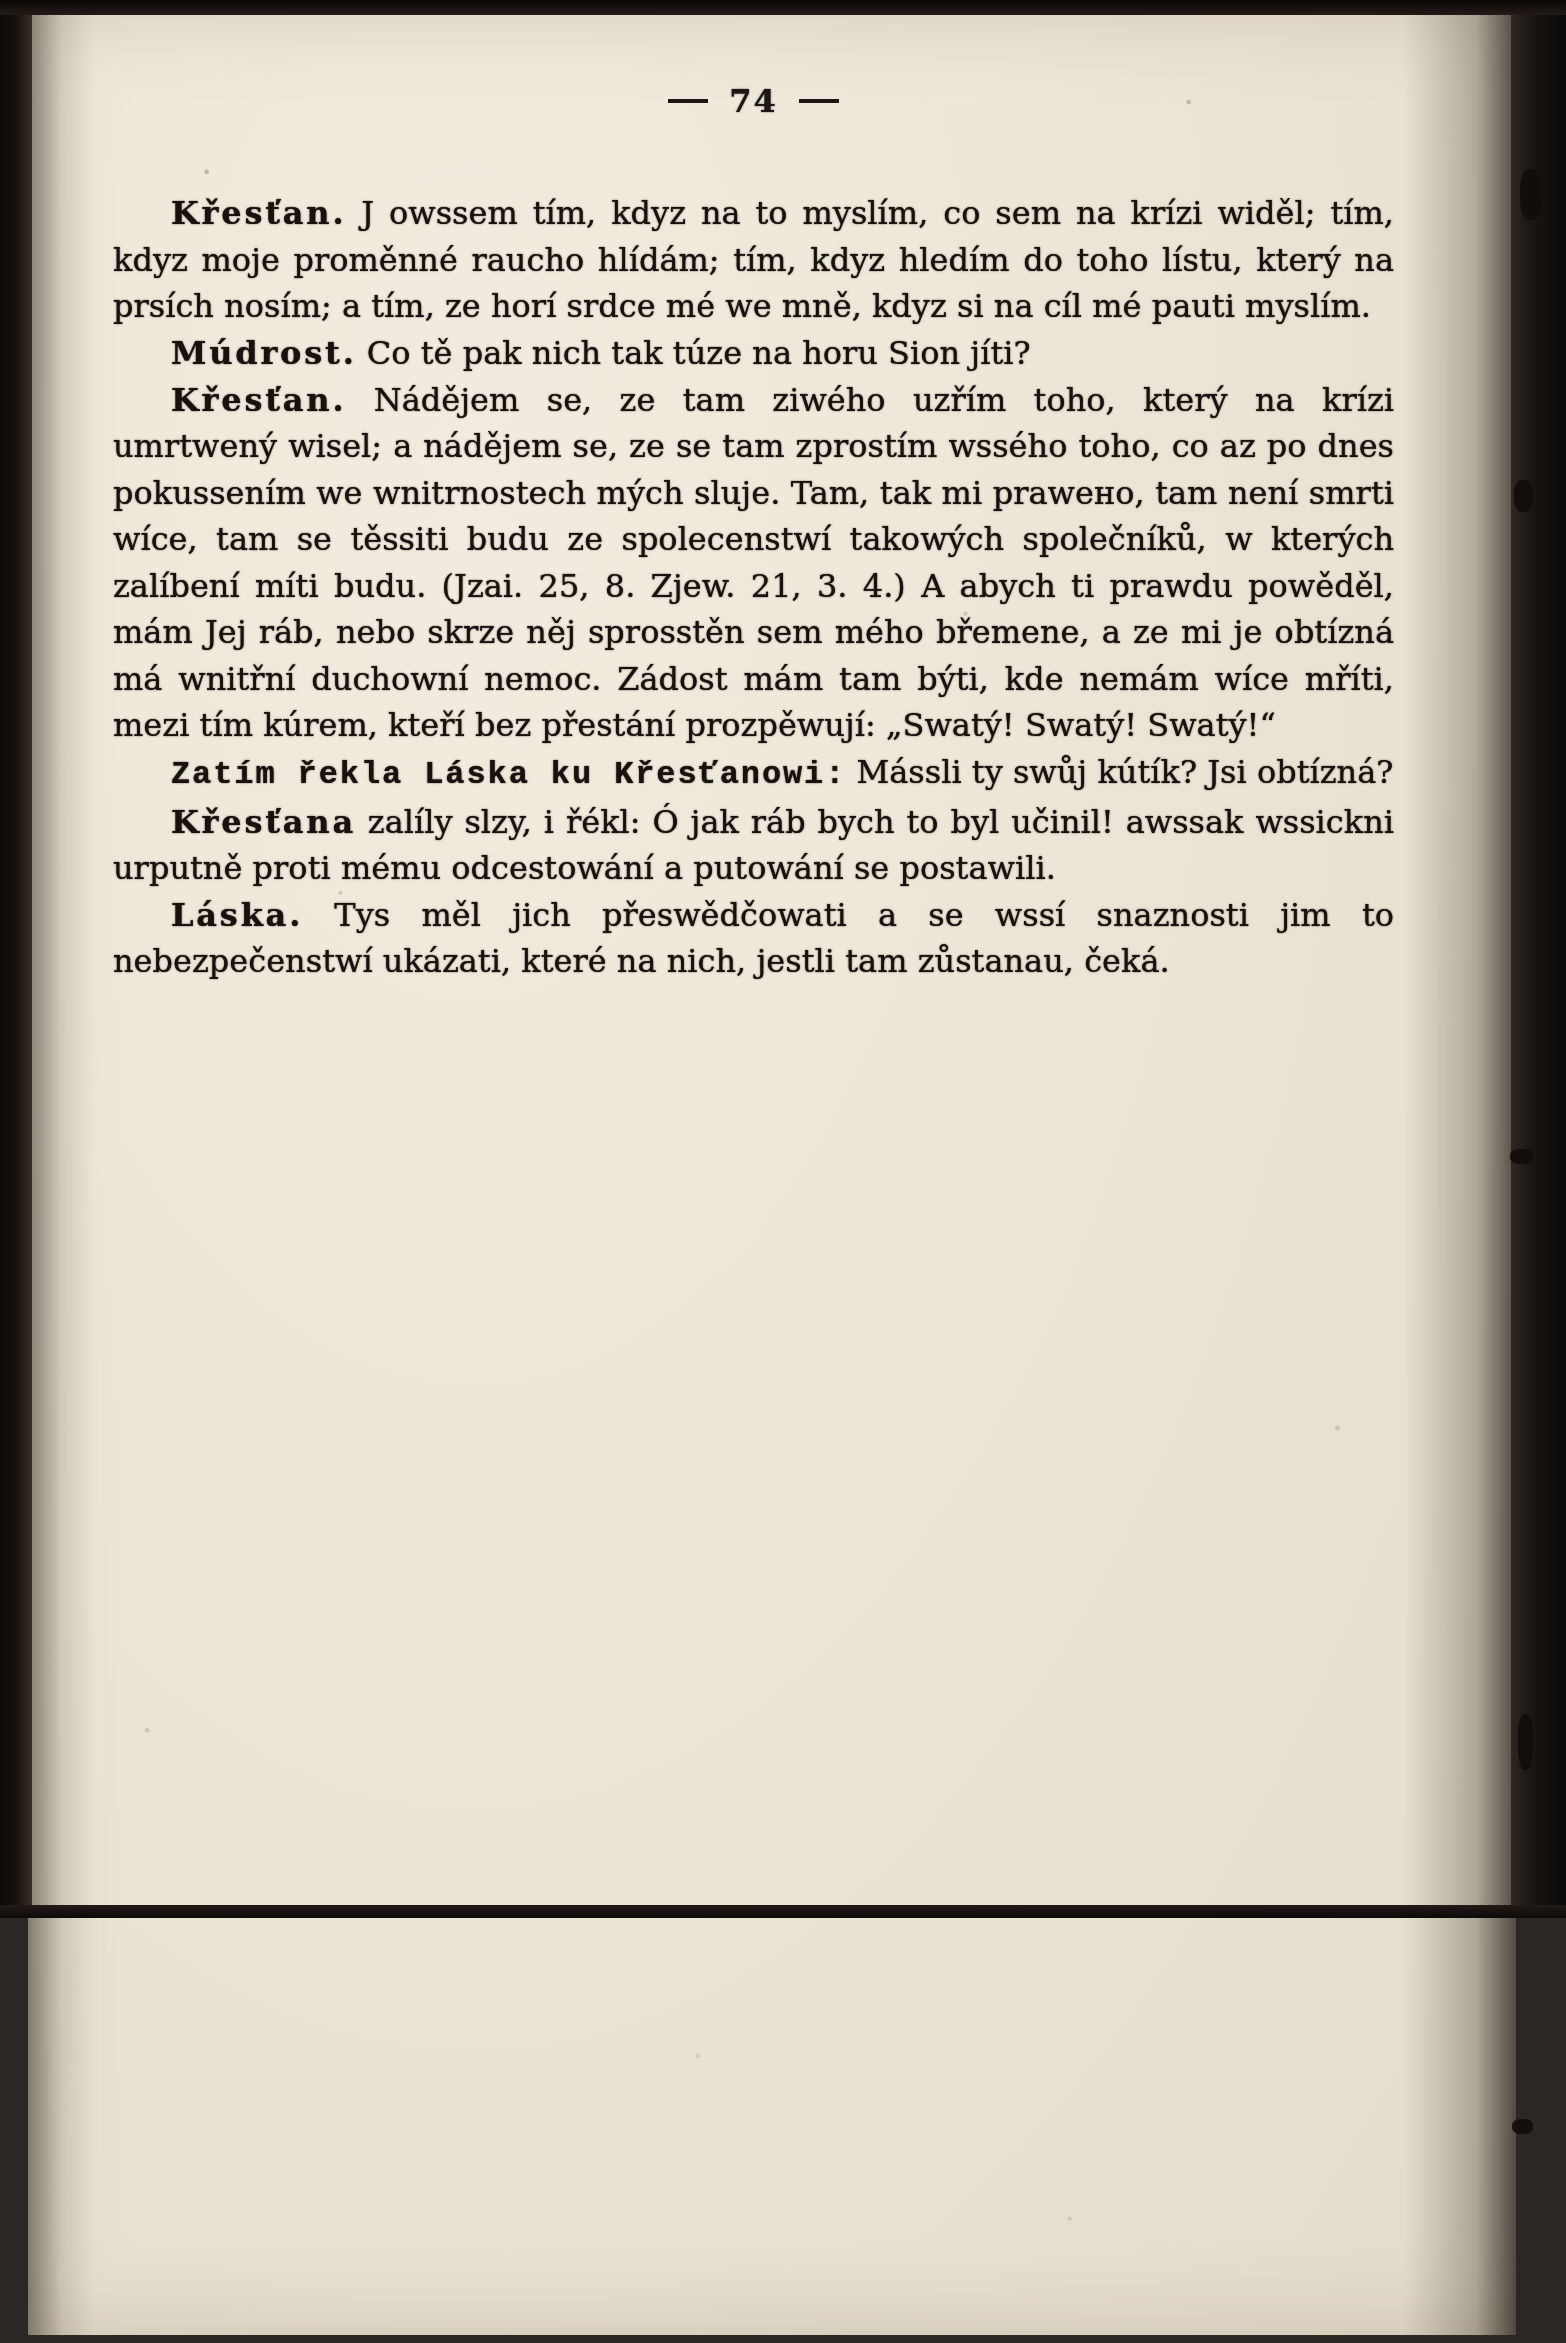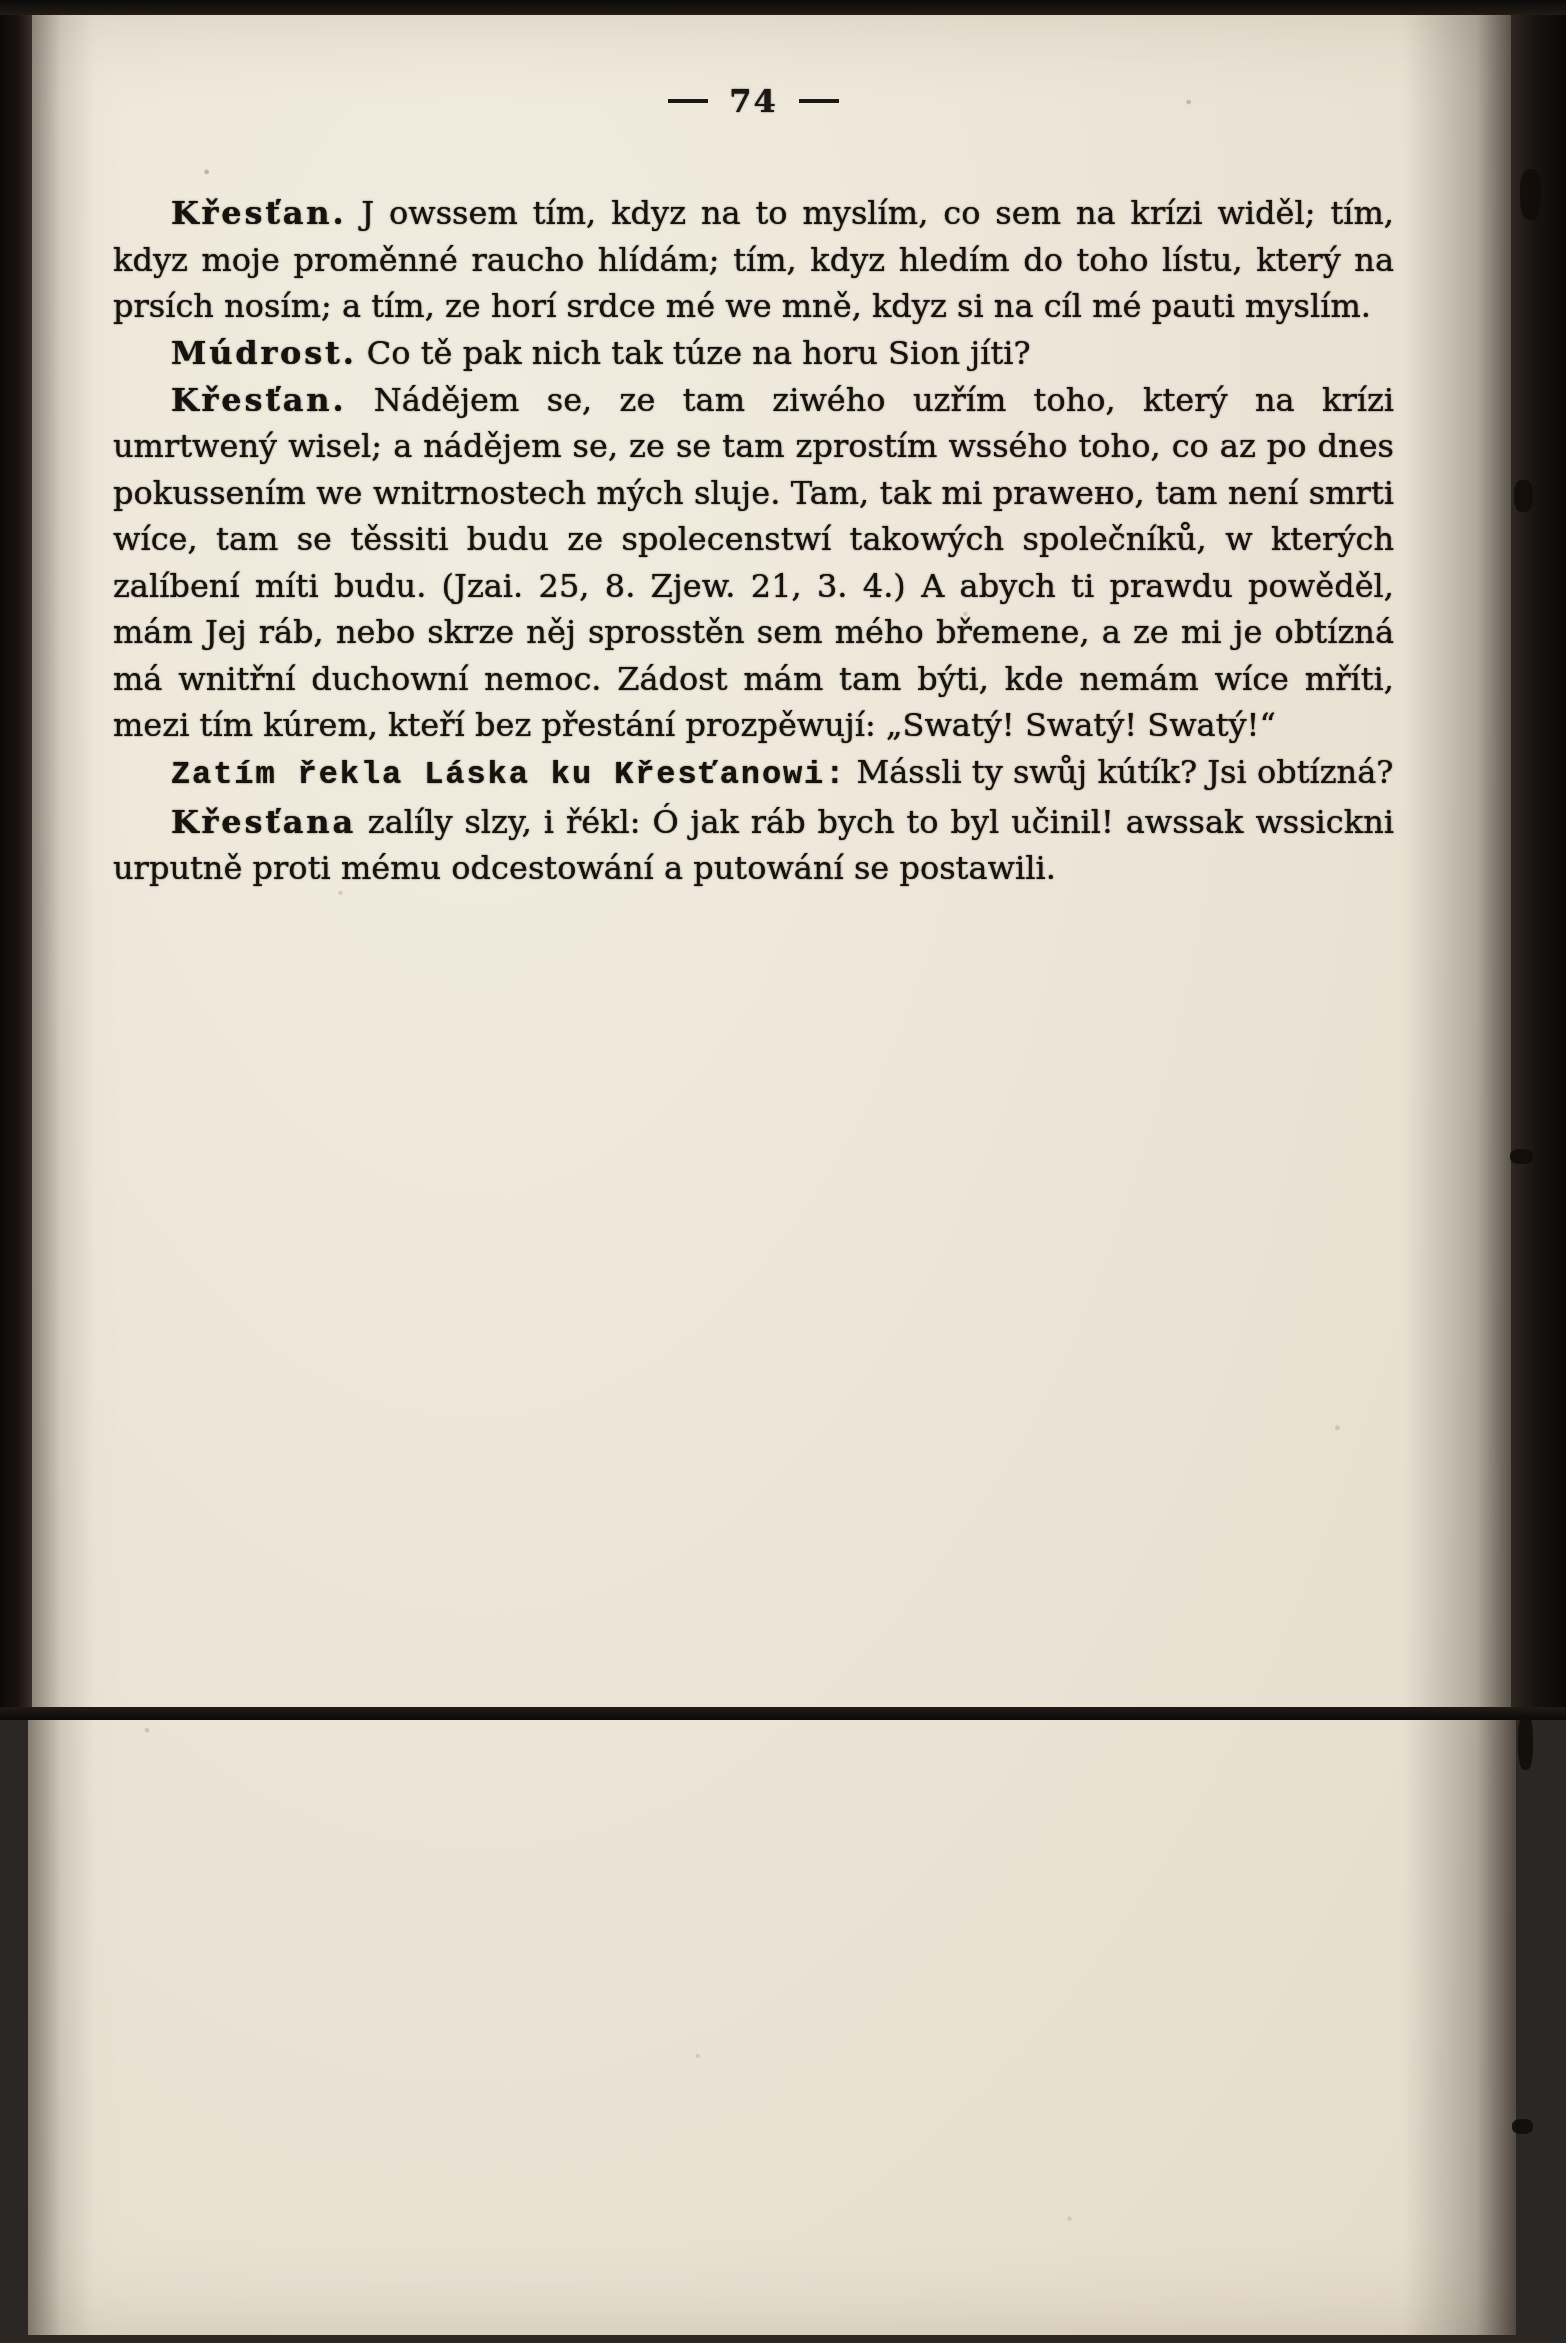--- a/index.html
+++ b/index.html
@@ -11,21 +11,21 @@
     width: 1567px;
     height: 2344px;
     overflow: hidden;
     font-family: "DejaVu Serif", serif;
   }
 
   
   .scan {
     position: relative;
     width: 1567px;
-    height: 1720px;
+    height: 1918px;
     background: #7dd3fc;
   }
   
   .band-left {
     position: absolute; left: 0; top: 0; width: 32px; height: 100%;
     background: linear-gradient(90deg,#0b0a09 0%, #19120f 55%, #3a2f28 100%);
   }
   .band-right {
     position: absolute; right: 0; top: 0; width: 56px; height: 100%;
     background: linear-gradient(270deg,#0a0908 0%, #171310 55%, #2e2620 100%);
@@ -166,20 +166,23 @@
         <p>
           <span class="speaker em-sp">Zatím řekla Láska ku Křesťanowi:</span><span> Mássli ty swůj kútík? Jsi obtízná?</span>
         </p>
 
 
 
         <p>
           <span class="speaker">Křesťana</span><span> zalíly slzy, i řékl: Ó jak ráb bych to byl učinil! awssak wssickni urputně proti mému odcestowání a putowání se postawili.</span>
         </p>
 
+        <p>
+          <span class="speaker">Láska.</span><span> Tys měl jich přeswědčowati a se wssí snaznosti jim to nebezpečenstwí ukázati, které na nich, jestli tam zůstanau, čeká.</span>
+        </p>
 
       </div>
     </div>
 
     <div class="gutter"></div>
     <div class="gutter-left"></div>
   </div>
 
   <div class="band-left"></div>
   <div class="band-right"></div>

